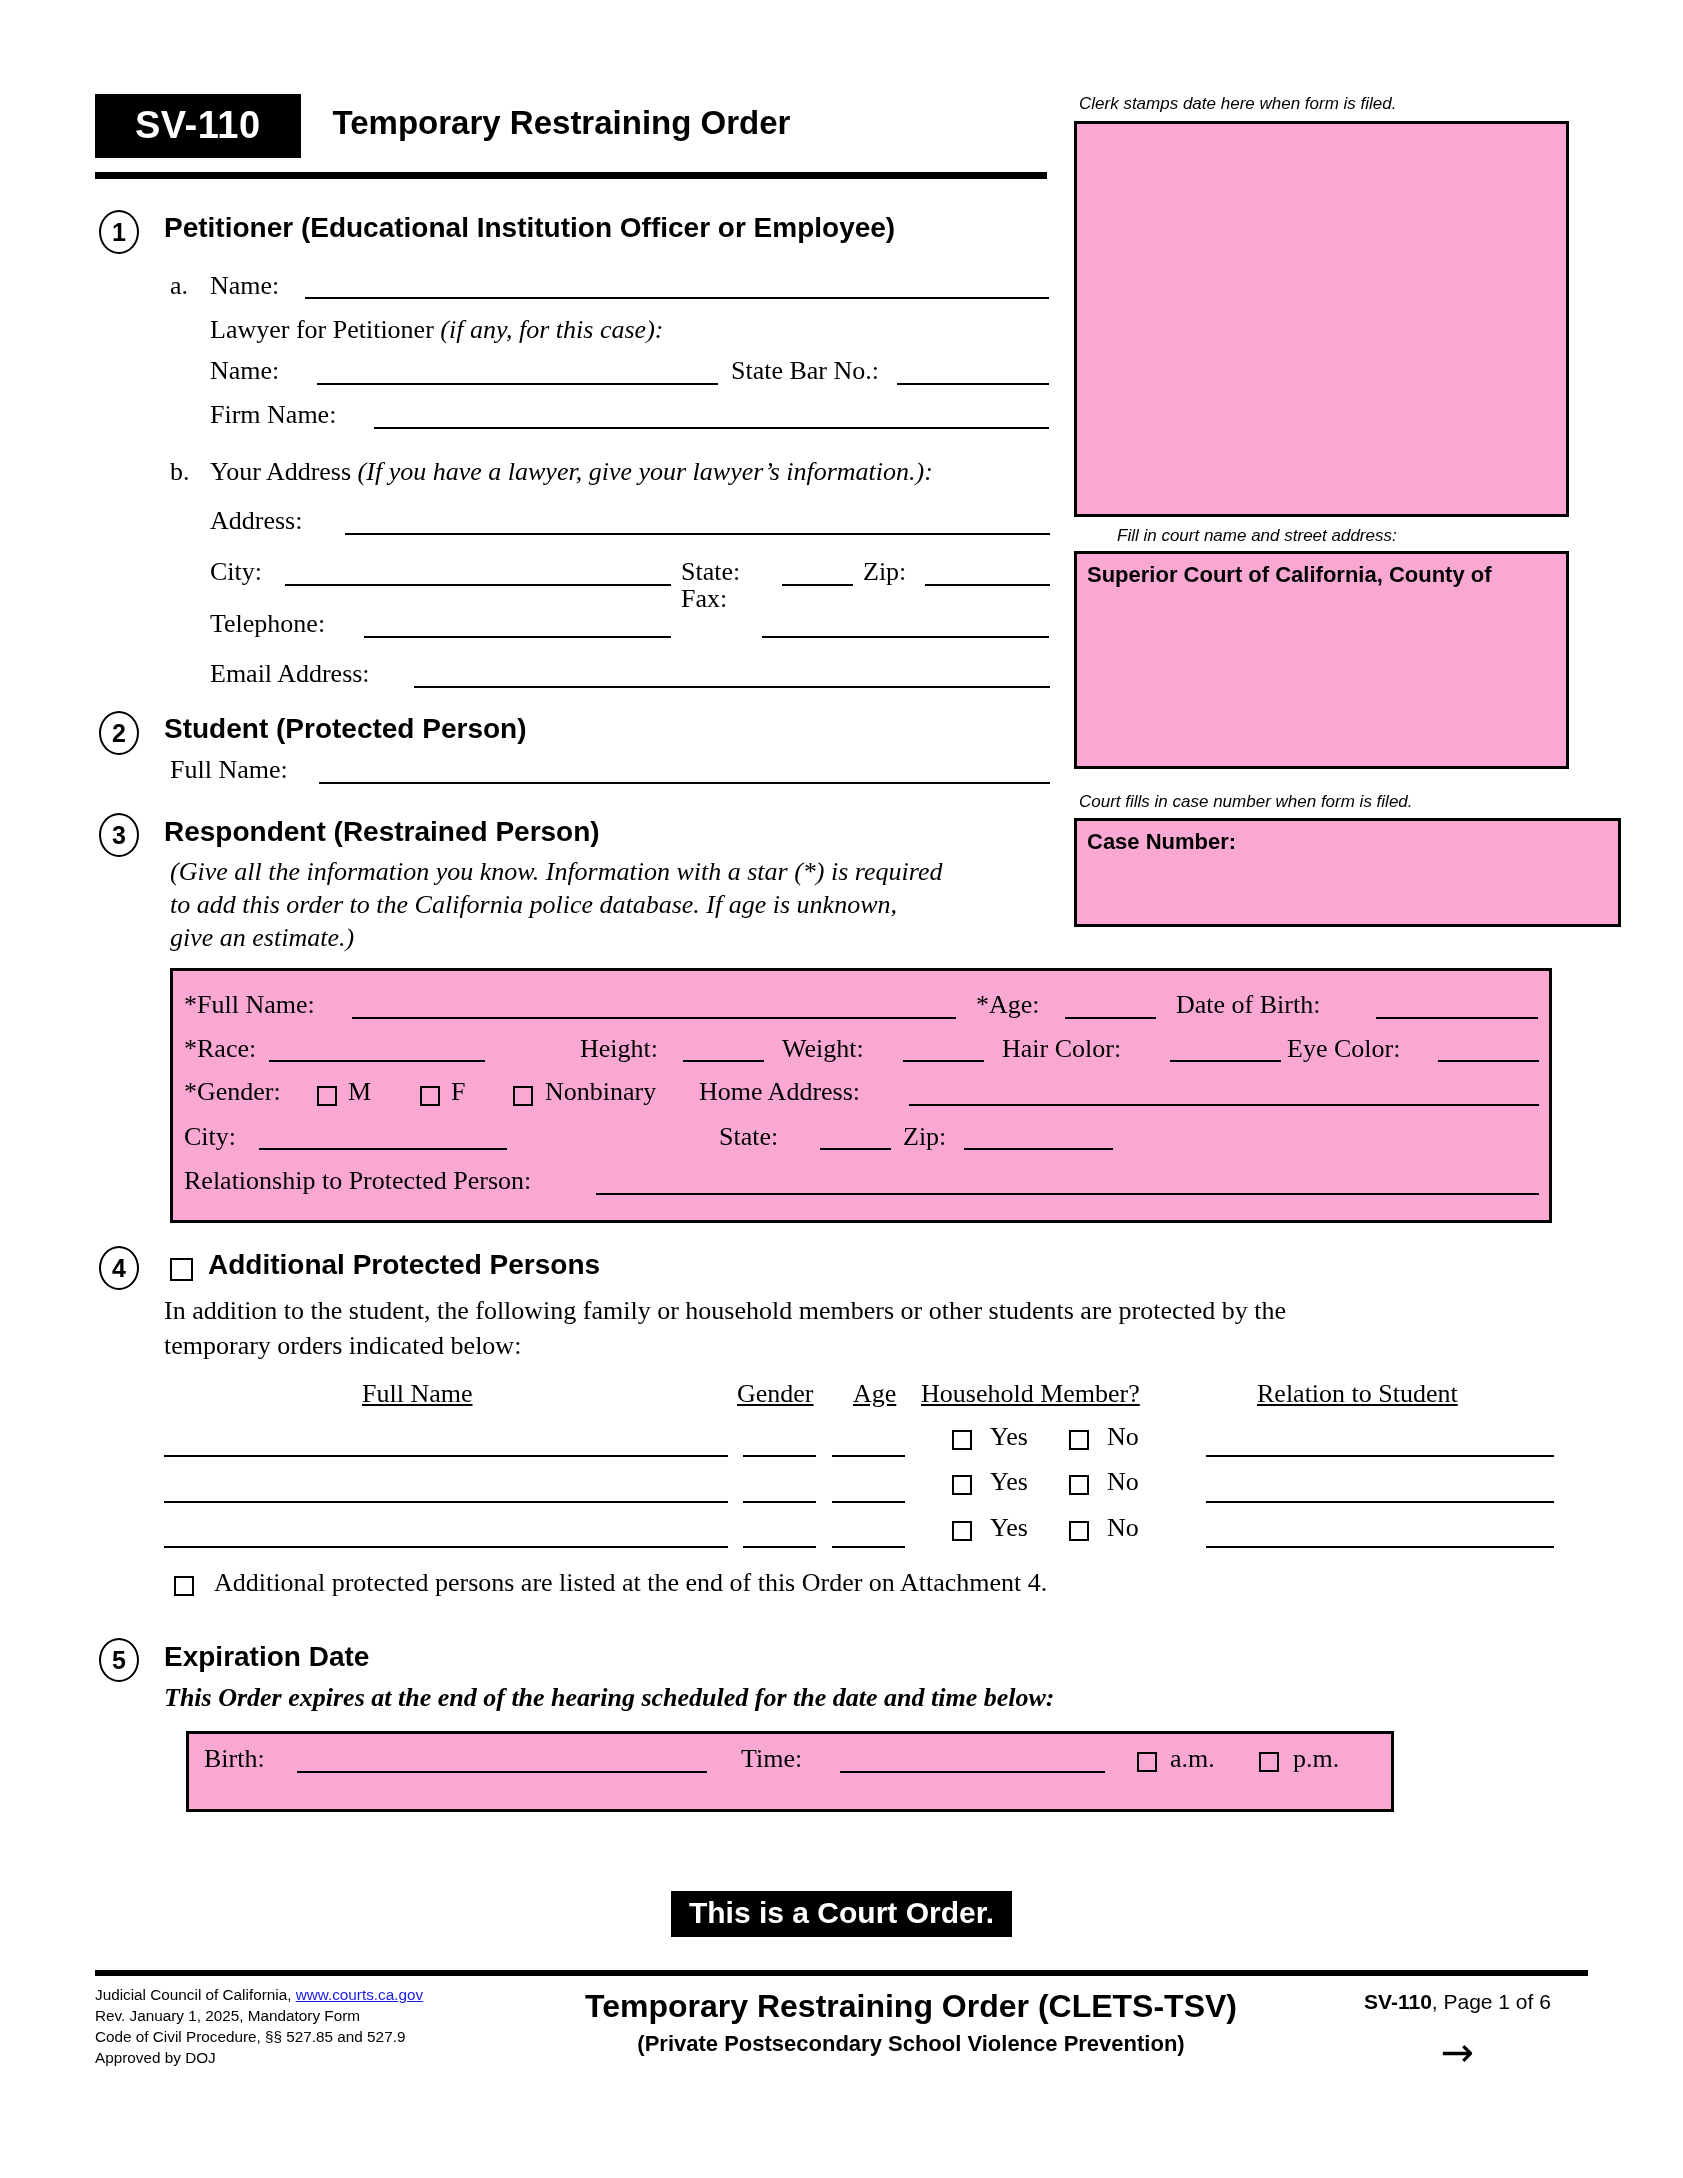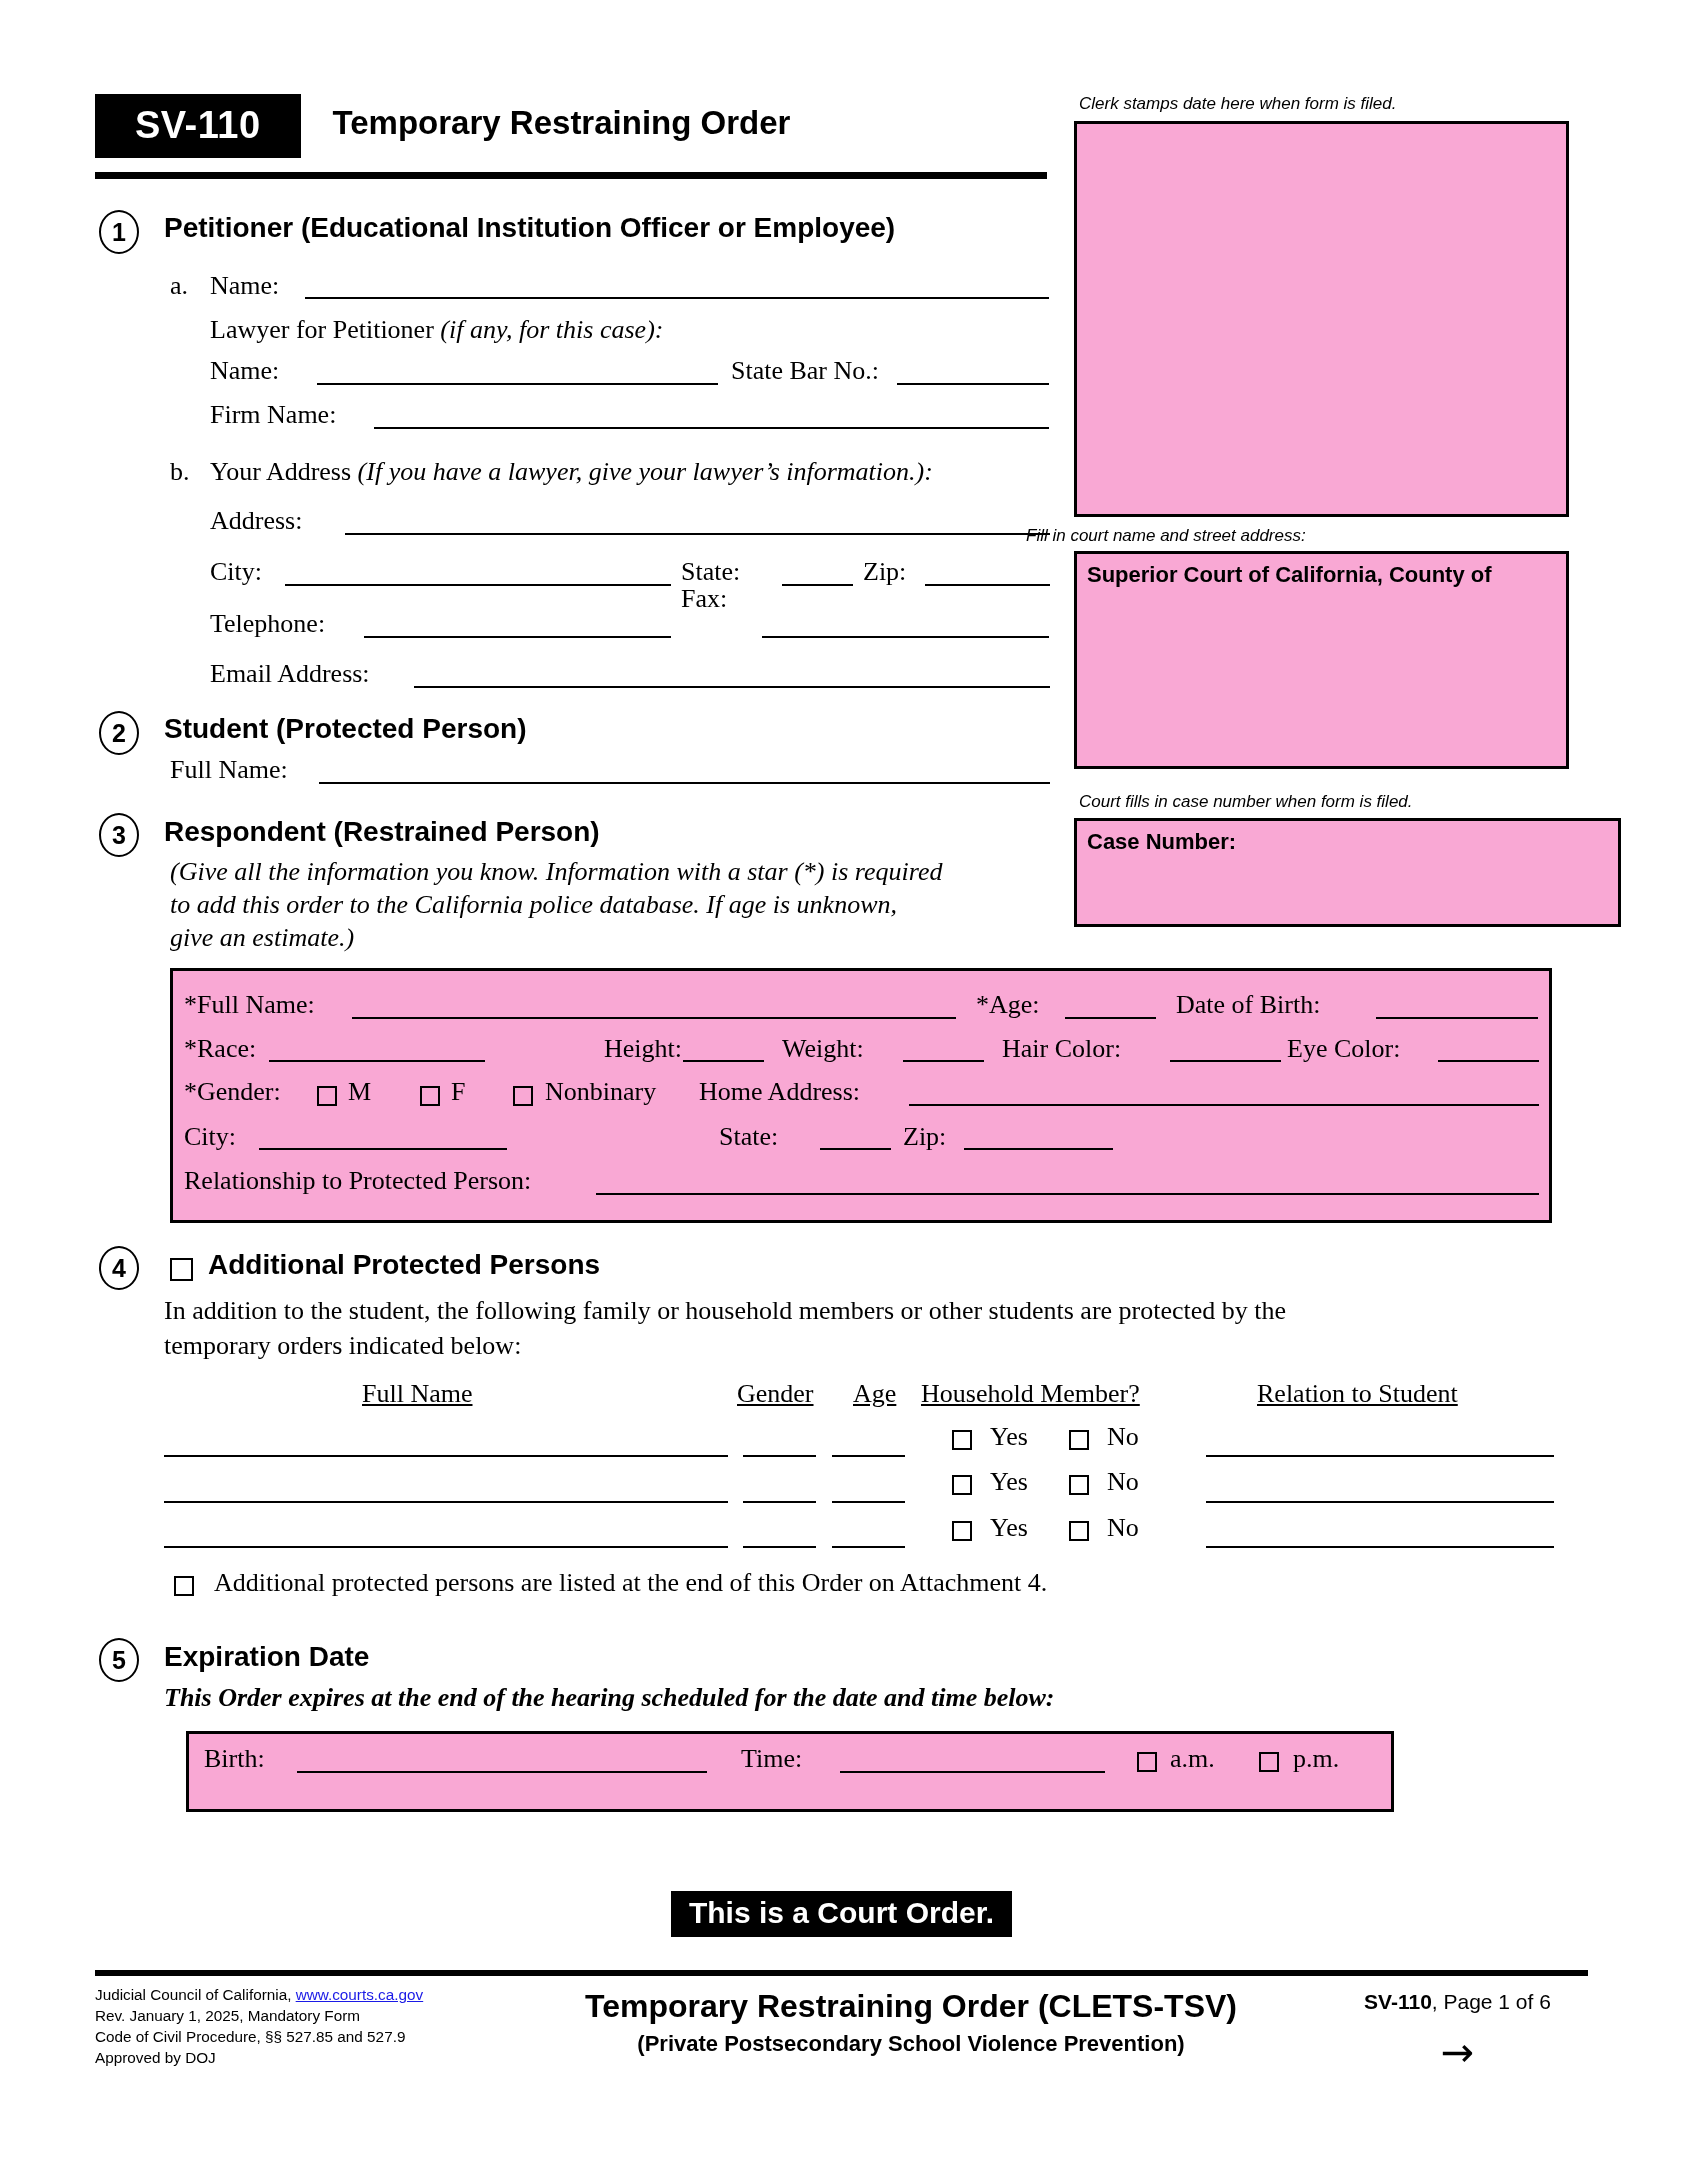--- a/index.html
+++ b/index.html
@@ -198,21 +198,21 @@
 <div class="page">
 
   <div class="header">
     <span class="form-num-box">SV-110</span><span class="form-title">Temporary Restraining Order</span>
   </div>
   <div class="header-rule"></div>
 
   <div class="caption-label" style="left:1079px; top:94px;">Clerk stamps date here when form is filed.</div>
   <div class="boxed" style="left:1074px; top:121px; width:495px; height:396px;"></div>
 
-  <div class="caption-label" style="left:1026px; top:526px;">Fill in court name and street address:</div>
+  <div class="caption-label" style="left:1117px; top:526px;">Fill in court name and street address:</div>
   <div class="boxed" style="left:1074px; top:551px; width:495px; height:218px;">
     <div class="box-text">Superior Court of California, County of</div>
   </div>
 
   <div class="caption-label" style="left:1079px; top:792px;">Court fills in case number when form is filed.</div>
   <div class="boxed" style="left:1074px; top:818px; width:547px; height:109px;">
     <div class="box-text">Case Number:</div>
   </div>
 
   <div class="sec-num" style="left:99px; top:210px;">1</div>
@@ -268,21 +268,21 @@
 
   <div class="lbl" style="left:184px; top:990px;">*Full Name:</div>
   <div class="fieldline" style="left:352px; top:1017px; width:604px;"></div>
   <div class="lbl" style="left:976px; top:990px;">*Age:</div>
   <div class="fieldline" style="left:1065px; top:1017px; width:91px;"></div>
   <div class="lbl" style="left:1176px; top:990px;">Date of Birth:</div>
   <div class="fieldline" style="left:1376px; top:1017px; width:162px;"></div>
 
   <div class="lbl" style="left:184px; top:1034px;">*Race:</div>
   <div class="fieldline" style="left:269px; top:1060px; width:216px;"></div>
-  <div class="lbl" style="left:604px; top:1034px;text-align:right;">Height:</div>
+  <div class="lbl" style="left:580px; top:1034px;text-align:right;">Height:</div>
   <div class="fieldline" style="left:683px; top:1060px; width:81px;"></div>
   <div class="lbl" style="left:782px; top:1034px;">Weight:</div>
   <div class="fieldline" style="left:903px; top:1060px; width:81px;"></div>
   <div class="lbl" style="left:1002px; top:1034px;">Hair Color:</div>
   <div class="fieldline" style="left:1170px; top:1060px; width:111px;"></div>
   <div class="lbl" style="left:1287px; top:1034px;">Eye Color:</div>
   <div class="fieldline" style="left:1438px; top:1060px; width:101px;"></div>
 
   <div class="lbl" style="left:184px; top:1077px;">*Gender:</div>
   <span class="cb" style="position:absolute; left:317px; top:1086px;"></span>

